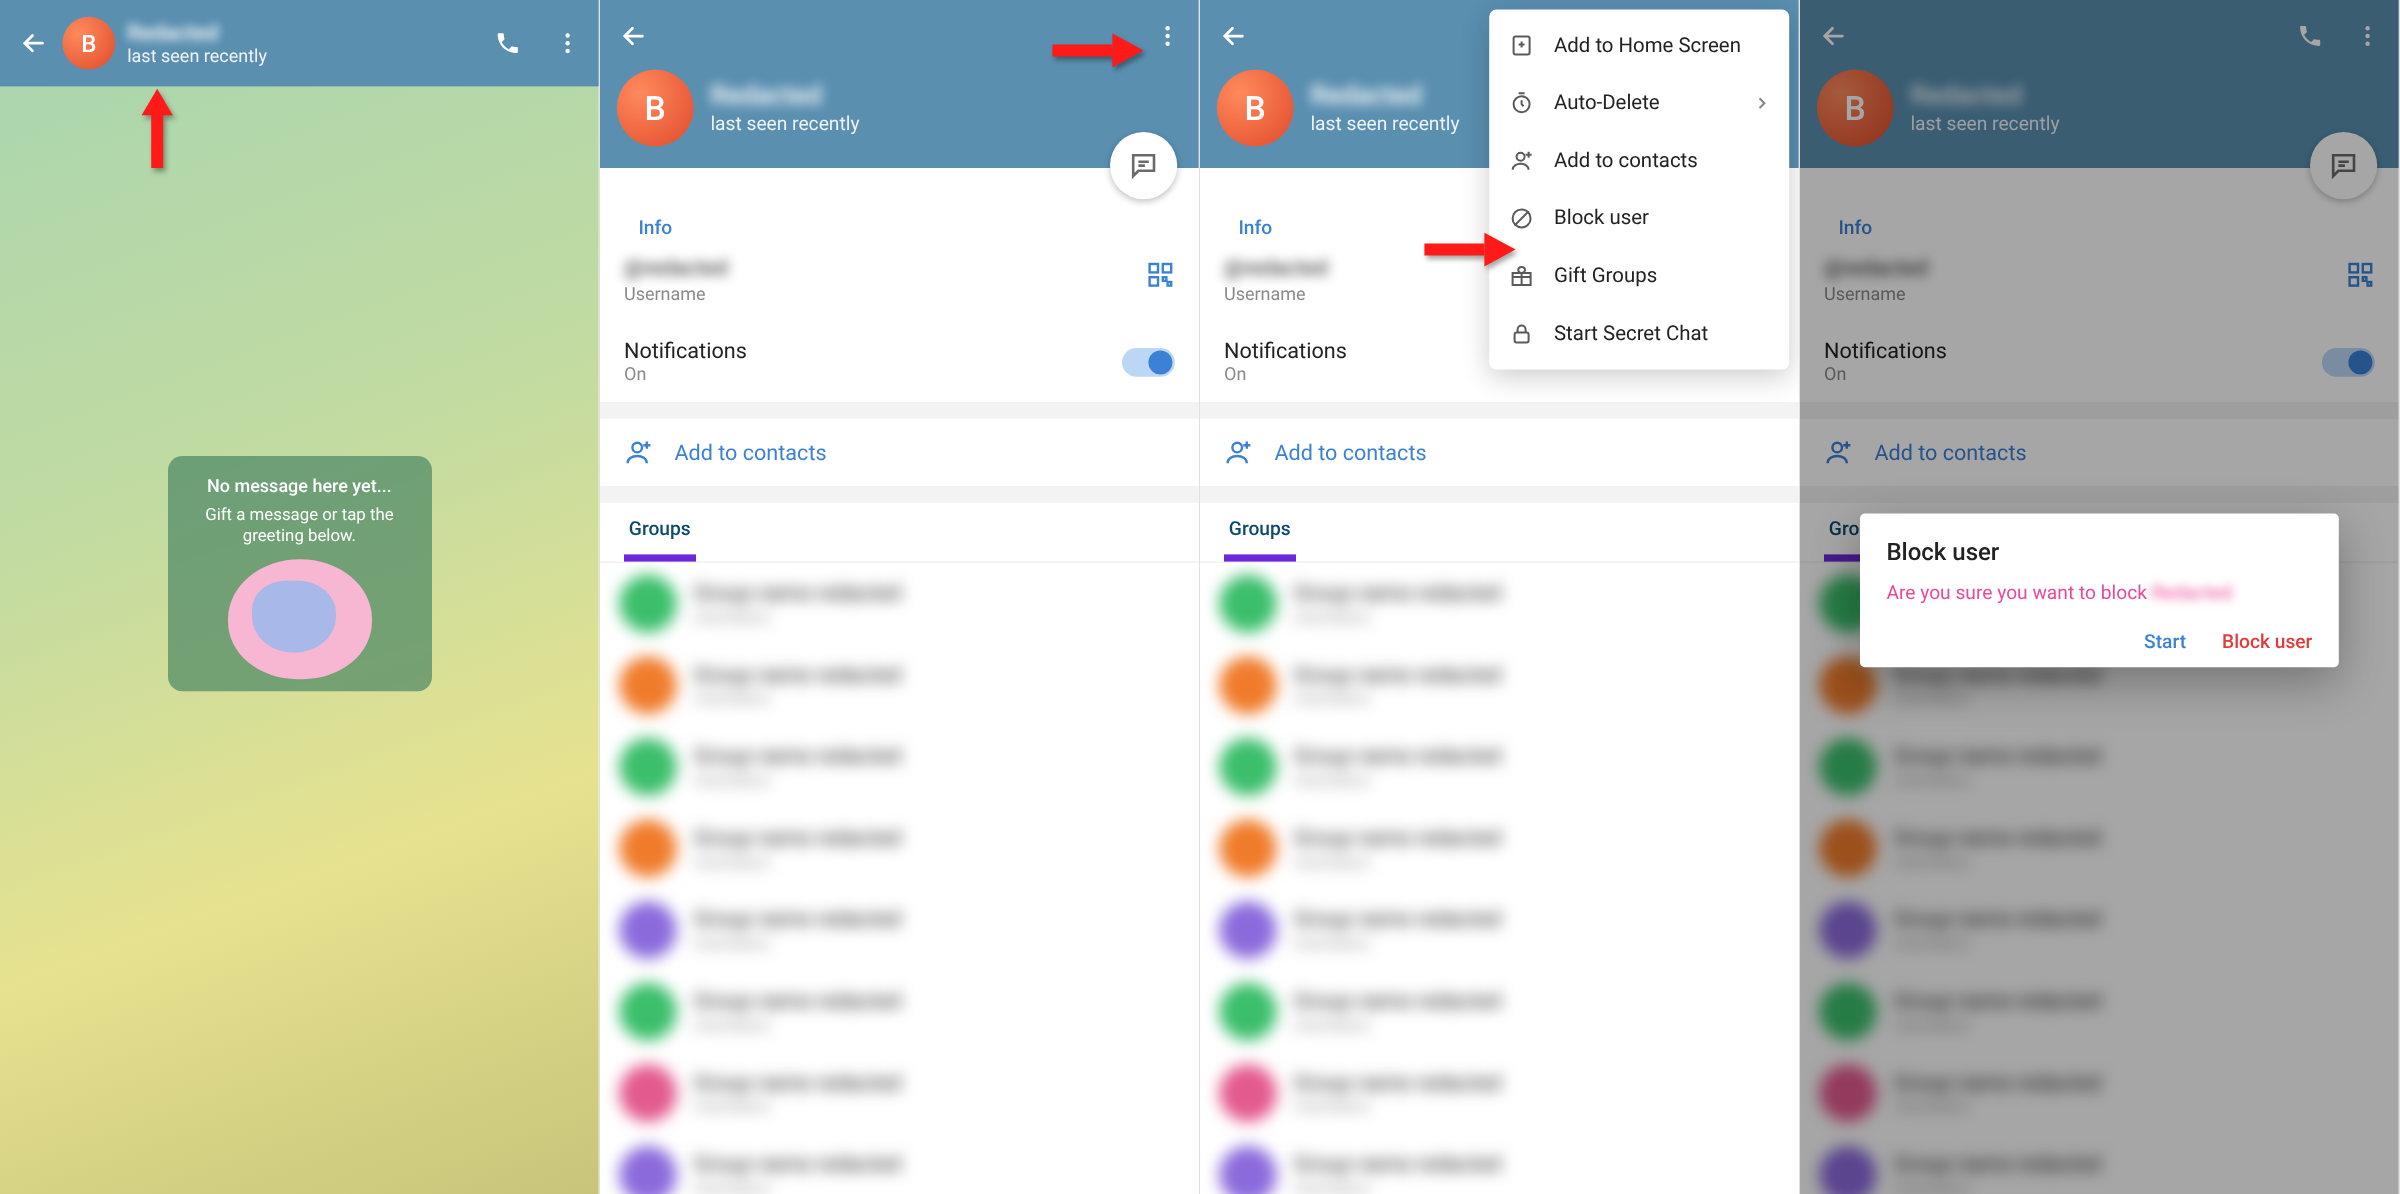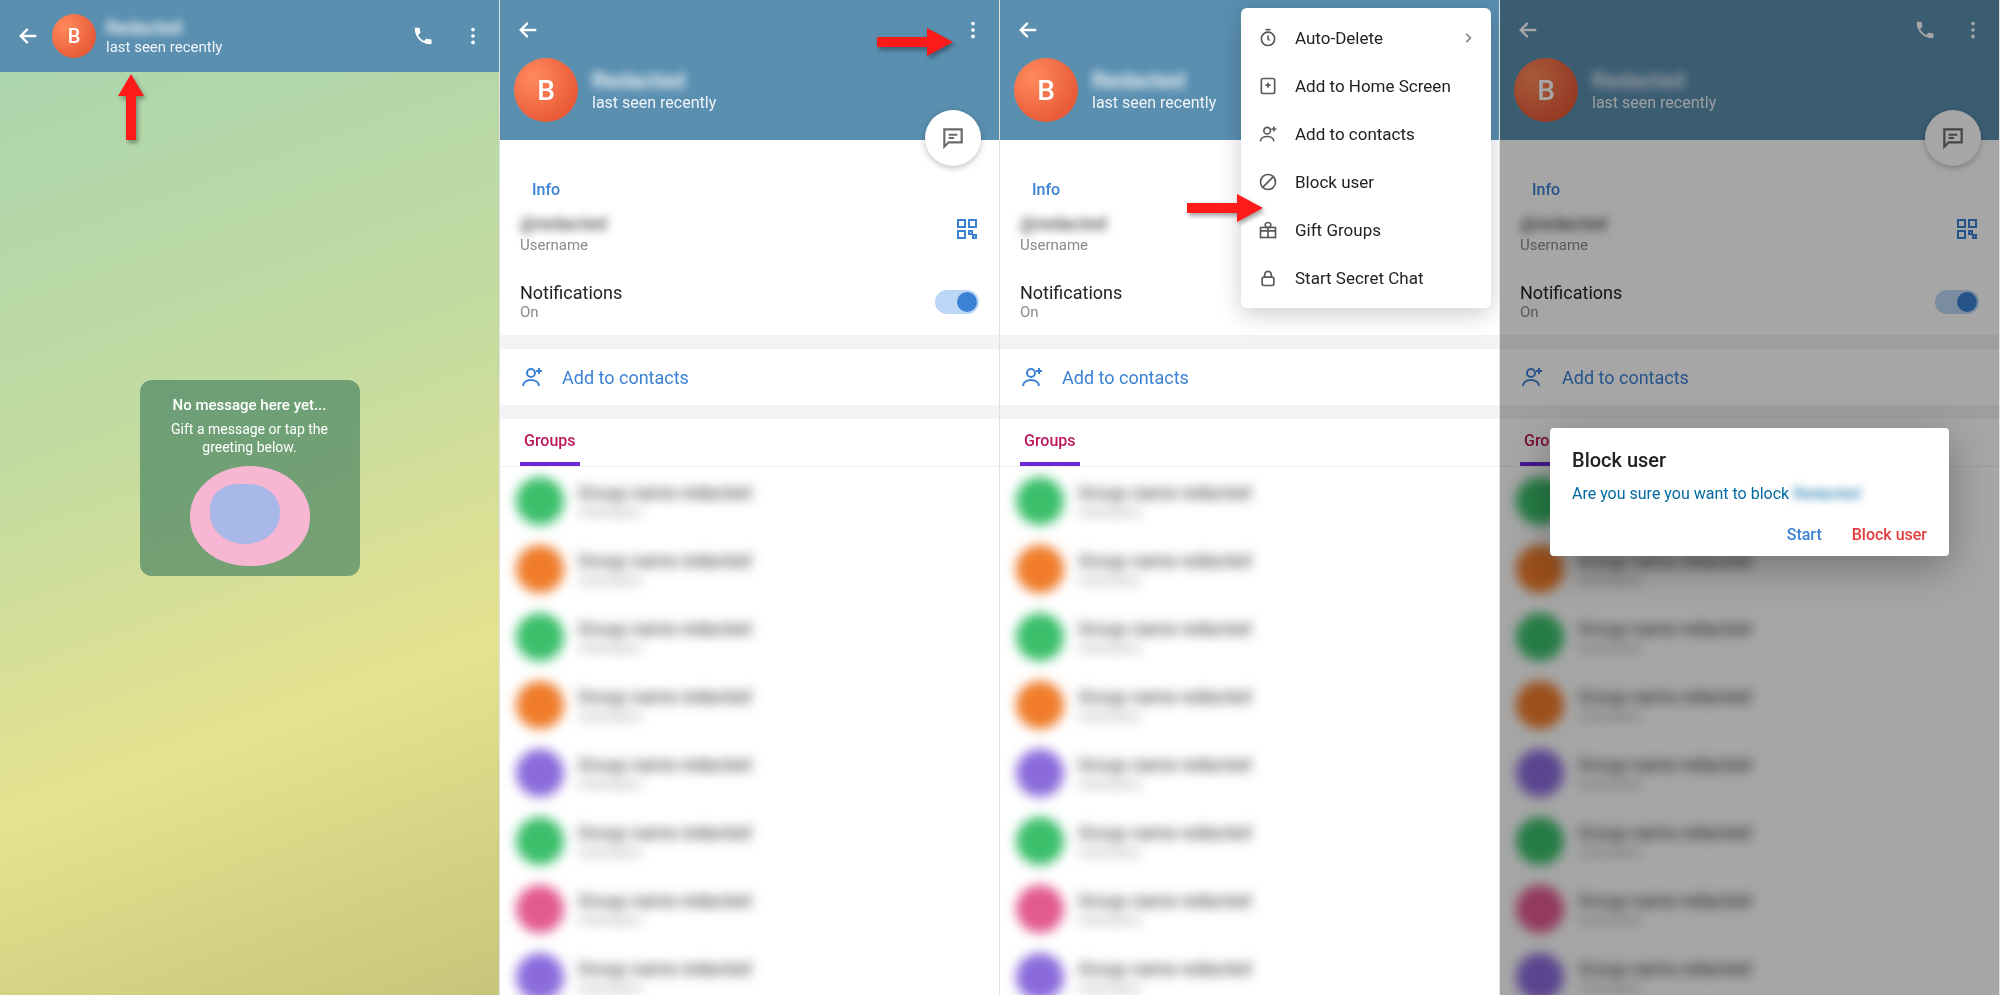--- a/index.html
+++ b/index.html
@@ -88,21 +88,21 @@
   .notif-txt .l1{ font-size:18px; color:#222; }
   .notif-txt .l2{ font-size:15px; color:#8a8a8a; }
   .switch {
     margin-left:auto; width:44px; height:24px; border-radius:12px; background:#bcd7f5; position:relative; cursor:pointer;
   }
   .switch::after{ content:""; position:absolute; right:2px; top:2px; width:20px; height:20px; border-radius:50%; background:#3b82d4; }
 
   .add-row { display:flex; align-items:center; gap:18px; padding:16px 20px; color:#3b82d4; font-size:18px; cursor:pointer; }
 
   .tabs { display:flex; padding:0 20px; border-bottom:1px solid #eee; }
-  .tab { color:#be185d; font-size:16px; font-weight:500; padding:12px 4px; border-bottom:4px solid #6d28d9; }
+  .tab { color:#0c4a6e; font-size:16px; font-weight:500; padding:12px 4px; border-bottom:6px solid #6d28d9; }
 
   .groups-list .grow{
     display:flex; align-items:center; gap:14px; padding:10px 16px; filter: blur(6px);
   }
   .gavatar{ width:48px; height:48px; border-radius:50%; flex:0 0 48px; }
   .gname{ font-size:18px; color:#222; }
   .gsub{ font-size:15px; color:#9a9a9a; }
 
   
   .menu {
@@ -118,21 +118,21 @@
   .menu-item .chev { margin-left:auto; color:#888; }
 
   
   .dim { position:absolute; inset:0; background:rgba(0,0,0,.35); z-index:4; }
   .dialog {
     position:absolute; left:50px; right:50px; top:428px; z-index:5;
     background:#fff; border-radius:4px; padding:20px 22px 12px;
     box-shadow:0 12px 40px rgba(0,0,0,.3);
   }
   .dlg-title{ font-size:20px; font-weight:500; color:#222; }
-  .dlg-msg{ font-size:16px; color:#0369a1; margin-top:12px; }
+  .dlg-msg{ font-size:16px; color:#ec4899; margin-top:12px; }
   .dlg-msg .bl{ filter:blur(4px); }
   .dlg-actions{ display:flex; justify-content:flex-end; gap:30px; margin-top:22px; }
   .dlg-actions span{ font-size:16px; font-weight:500; cursor:pointer; }
   .dlg-cancel{ color:#3b82d4; }
   .dlg-confirm{ color:#e23b3b; }
 
   
   .arrow { position:absolute; z-index:20; pointer-events:none; }
   .arrow svg{ filter: drop-shadow(2px 3px 2px rgba(0,0,0,.35)); }
 
@@ -438,40 +438,40 @@
             </div>
           </div>
         </div>
     </div>
   </div>
 
   <div class="menu">
     <div class="menu-item">
       <span class="mi-icon">
           <svg width="20" height="20" viewBox="0 0 24 24" fill="none" stroke="#5a5a5a" stroke-width="2">
+            <rect x="4" y="3" width="16" height="18" rx="2"></rect>
+            <path d="M12 8v6M9 11h6"></path>
+          </svg>
+        </span>
+      <span>Add to Home Screen</span>
+    </div>
+    <div class="menu-item">
+      <span class="mi-icon">
+          <svg width="20" height="20" viewBox="0 0 24 24" fill="none" stroke="#5a5a5a" stroke-width="2">
             <circle cx="12" cy="13" r="8"></circle>
             <path d="M12 9v4l2 2"></path>
             <path d="M9 2h6"></path>
           </svg>
         </span>
       <span>Auto-Delete</span>
       <span class="chev">
           <svg width="14" height="14" viewBox="0 0 24 24" fill="none" stroke="#888" stroke-width="3">
             <path d="M9 5l7 7-7 7"></path>
           </svg>
         </span>
-    </div>
-    <div class="menu-item">
-      <span class="mi-icon">
-          <svg width="20" height="20" viewBox="0 0 24 24" fill="none" stroke="#5a5a5a" stroke-width="2">
-            <rect x="4" y="3" width="16" height="18" rx="2"></rect>
-            <path d="M12 8v6M9 11h6"></path>
-          </svg>
-        </span>
-      <span>Add to Home Screen</span>
     </div>
     <div class="menu-item">
       <span class="mi-icon">
           <svg width="20" height="20" viewBox="0 0 24 24" fill="none" stroke="#5a5a5a" stroke-width="2">
             <circle cx="11" cy="8" r="4"></circle>
             <path d="M3 21c0-4 4-6 8-6s8 2 8 6"></path>
             <path d="M19 3v6M16 6h6"></path>
           </svg>
         </span>
       <span>Add to contacts</span>

